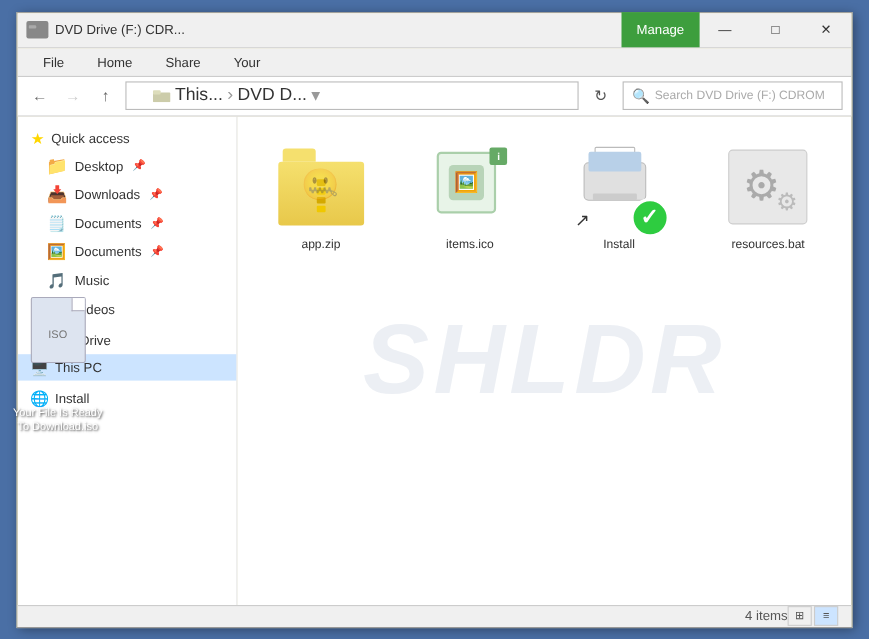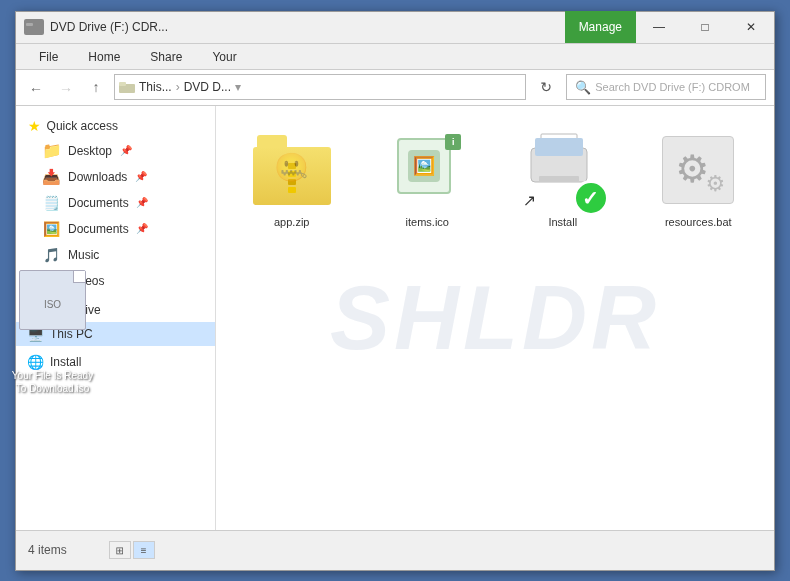--- a/index.html
+++ b/index.html
@@ -133,23 +133,23 @@
       font-size: 14px;
     }
     .nav-btn.disabled { color: #ccc; cursor: default; }
     .address-box {
       flex: 1;
       height: 26px;
       border: 1px solid #bbb;
       background: white;
       display: flex;
       align-items: center;
-      padding: 0 4px;
+      padding: 0 24px;
       gap: 4px;
-      font-size: 12px;
+      font-size: 16px;
       cursor: text;
     }
     .address-separator {
       color: #999;
     }
     .address-link { color: #333; cursor: pointer; }
     .refresh-btn {
       width: 28px;
       height: 28px;
       display: flex;
@@ -366,29 +366,28 @@
     .gear-small {
       font-size: 22px;
       color: #bbb;
       position: absolute;
       bottom: 6px;
       right: 8px;
     }
 
     
     .status-bar {
-      height: 40px;
+      height: 20px;
       background: #f0f0f0;
       border-top: 1px solid #ccc;
       display: flex;
       align-items: center;
       padding: 0 12px;
-      justify-content: flex-start;
+      justify-content: flex-end;
       flex-shrink: 0;
-      gap: 42px;
     }
     .status-text {
       font-size: 12px;
       color: #555;
     }
     .view-toggles {
       display: flex;
       gap: 2px;
     }
     .view-toggle {
@@ -595,18 +594,18 @@
     <span class="status-text">4 items</span>
     <div class="view-toggles">
       <button class="view-toggle">⊞</button>
       <button class="view-toggle active">≡</button>
     </div>
   </div>
 
 </div>
 
 <div style="position:fixed;left:10px;top:270px;display:flex;flex-direction:column;align-items:center;gap:6px;width:85px;">
-  <div style="width:67px;height:60px;background:#dde4f0;border:1px solid #aab;border-radius:2px;position:relative;display:flex;align-items:center;justify-content:center;">
+  <div style="width:50px;height:60px;background:#dde4f0;border:1px solid #aab;border-radius:2px;position:relative;display:flex;align-items:center;justify-content:center;">
     <div style="position:absolute;top:0;right:0;width:12px;height:12px;background:white;border-left:1px solid #aab;border-bottom:1px solid #aab;"></div>
     <span style="font-size:10px;color:#777;margin-top:8px;">ISO</span>
   </div>
   <span style="font-size:10px;color:white;text-align:center;line-height:1.3;text-shadow:1px 1px 2px rgba(0,0,0,0.8);margin-top:33px;">Your File Is Ready To Download.iso</span>
 </div>
 
 </body></html>

